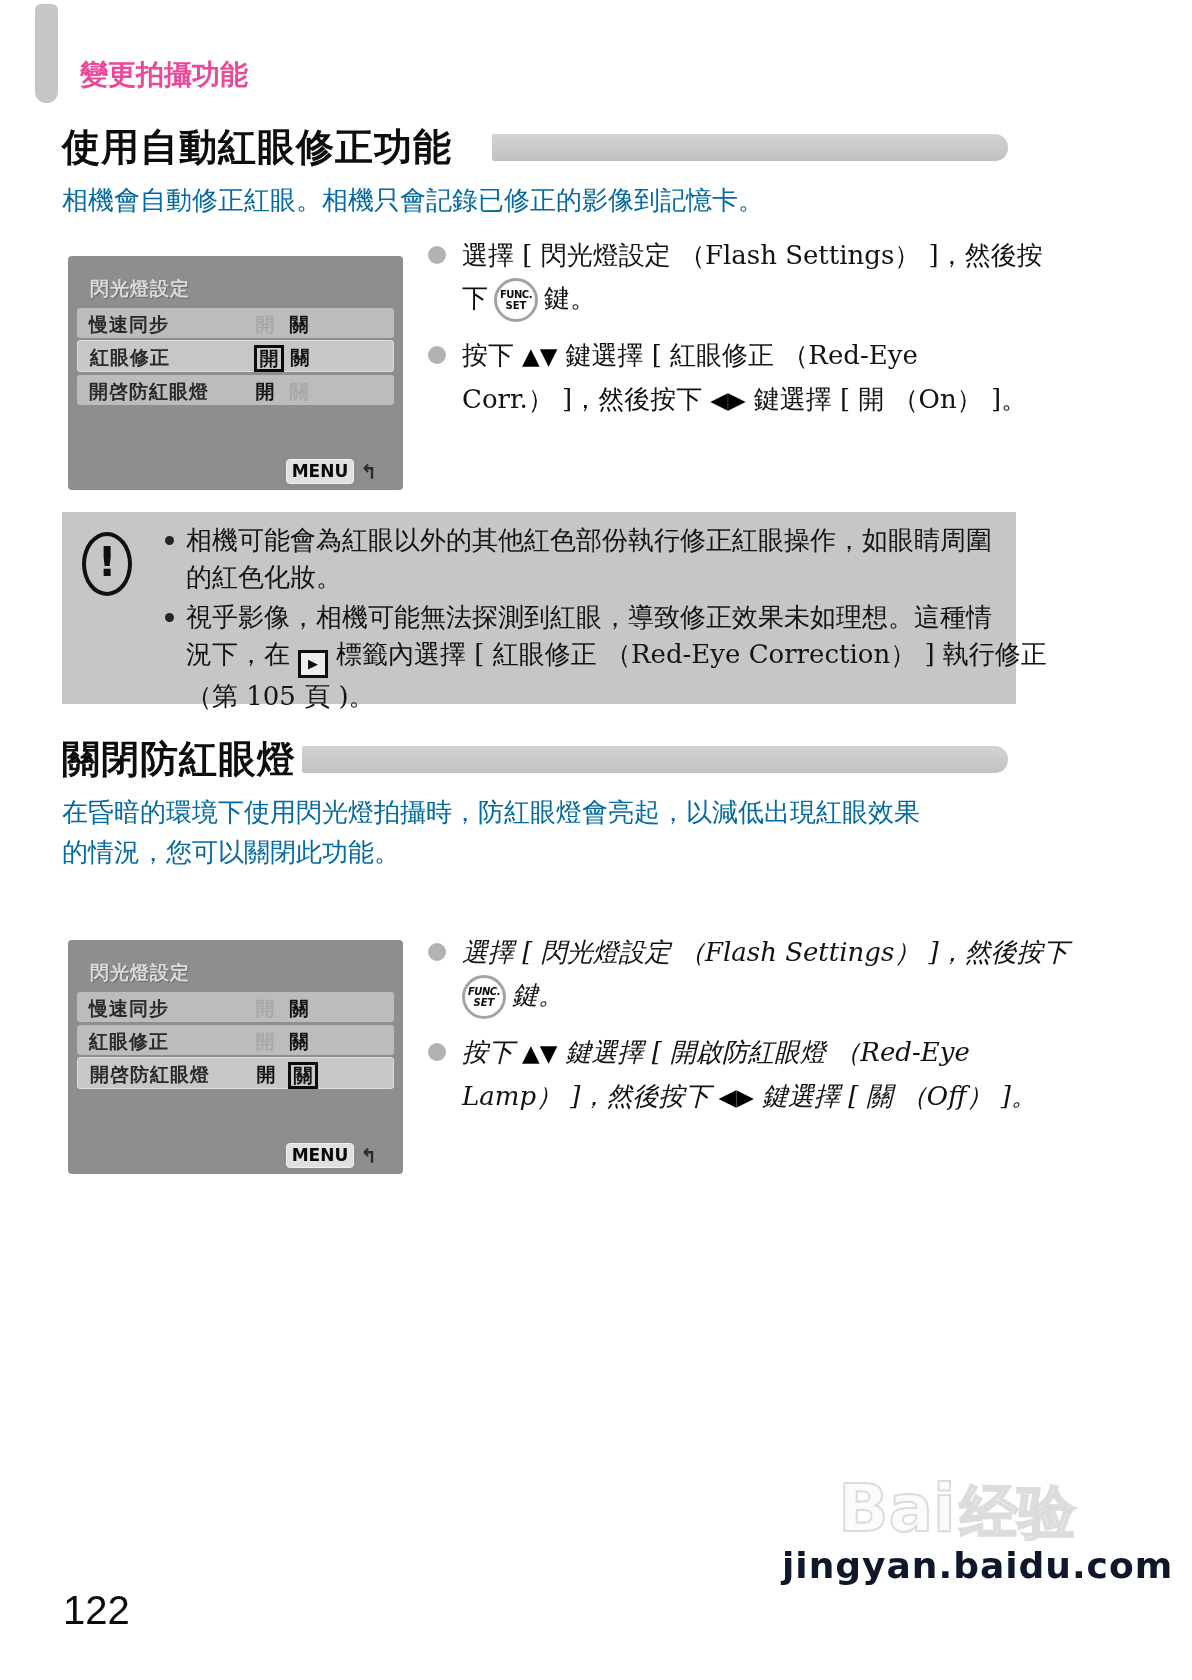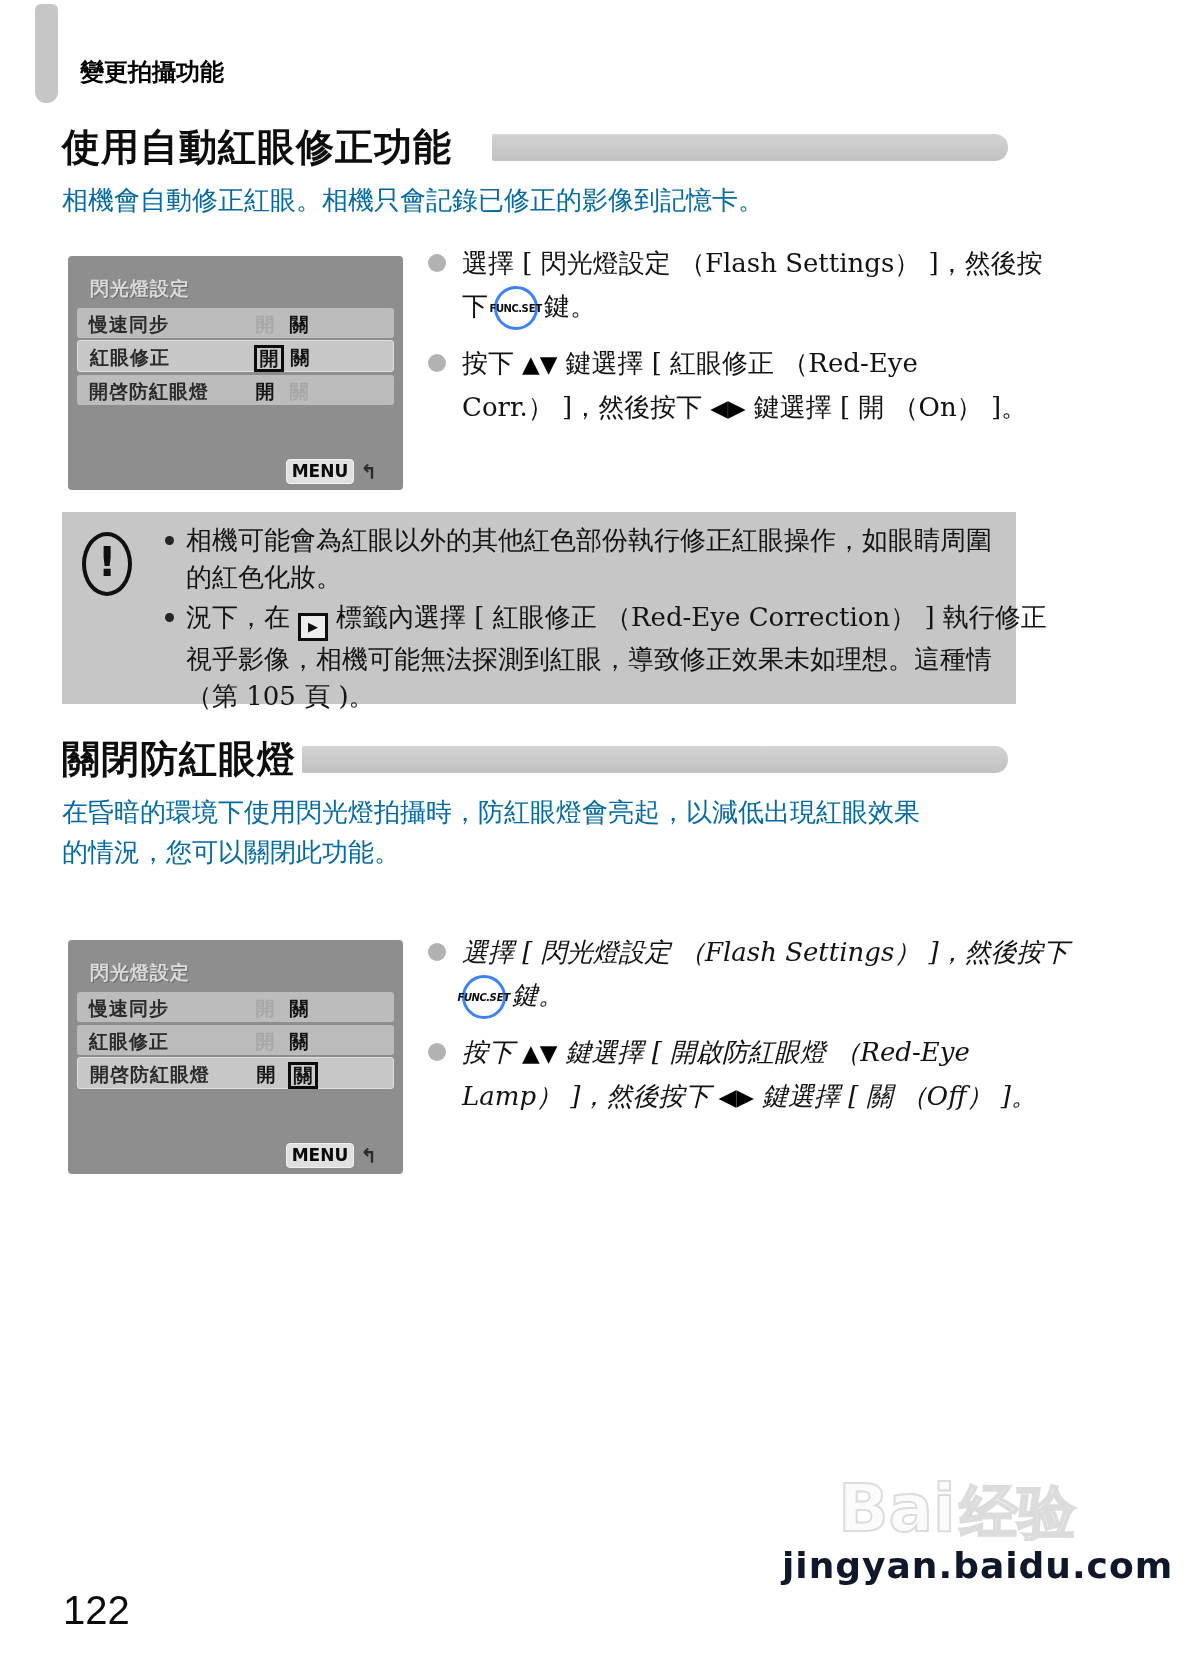--- a/index.html
+++ b/index.html
@@ -3,21 +3,21 @@
 <meta charset="utf-8">
 <style>
   html,body{margin:0;padding:0;background:#ffffff;}
   .page{position:relative;width:1192px;height:1680px;background:#ffffff;overflow:hidden;
         font-family:"DejaVu Serif","Liberation Serif",serif;color:#151515;}
 
   
   .header-tab{position:absolute;left:35px;top:4px;width:23px;height:99px;
               background:#c6c6c6;border-radius:6px 6px 11px 11px;}
   .header-title{position:absolute;left:80px;top:56px;font-family:Liberation Sans, sans-serif;
-                font-size:24px;font-weight:bold;color:#000000;}
+                font-size:28px;font-weight:bold;color:#ec4899;}
 
   
   .s-title{position:absolute;left:62px;font-family:"DejaVu Sans","Liberation Sans",sans-serif;
            font-size:38px;font-weight:bold;color:#0d0d0d;letter-spacing:1px;white-space:nowrap;}
   .hbar{position:absolute;height:27px;background:linear-gradient(180deg,#d3d3d3,#c1c1c1);
         border-radius:2px 13px 13px 2px;}
 
   .intro{position:absolute;left:62px;width:958px;font-size:26px;line-height:40px;color:#0369a1;}
   .nowrap{white-space:nowrap;}
 
@@ -38,22 +38,22 @@
   .menu-btn{background:#e0e0e0;border:1px solid #f1f1f1;border-radius:4px;color:#0a0a0a;
             font-size:17px;font-weight:bold;padding:0 5px;line-height:23px;}
   .menu-arrow{color:#2c2c2c;font-size:20px;font-weight:bold;}
 
   
   .steps{position:absolute;left:428px;width:600px;}
   .step{position:relative;padding-left:34px;margin-bottom:12px;font-size:26px;line-height:43px;color:#121212;}
   .step .dot{position:absolute;left:0;top:12px;width:18px;height:18px;border-radius:50%;background:#b2b2b2;}
   .line{white-space:nowrap;}
   .tri{font-family:"DejaVu Sans","Liberation Sans",sans-serif;font-size:23px;margin:0 8px;color:#000;}
-  .funcset{display:inline-flex;flex-direction:row;align-items:center;justify-content:center;
-           width:38px;height:38px;border:3px solid #3b82f6;border-radius:50%;background:#fff;
+  .funcset{display:inline-flex;flex-direction:column;align-items:center;justify-content:center;
+           width:38px;height:38px;border:3px solid #a3a3a3;border-radius:50%;background:#fff;
            vertical-align:middle;margin:0 6px;font-family:"DejaVu Sans","Liberation Sans",sans-serif;
            font-weight:bold;color:#0c0c0c;}
   .fs-top{font-size:10px;line-height:11px;letter-spacing:-0.5px;}
   .fs-bot{font-size:10px;line-height:11px;}
 
   
   .note{position:absolute;left:62px;top:512px;width:954px;height:192px;background:#c6c6c6;}
   .note-icon{position:absolute;left:20px;top:20px;width:42px;height:56px;border:4px solid #101010;
              border-radius:50%;text-align:center;font-family:"DejaVu Sans","Liberation Sans",sans-serif;
              font-size:40px;font-weight:bold;line-height:52px;color:#101010;}
@@ -115,21 +115,21 @@
         <span class="v v1 dark">開</span>
         <span class="v v2 faded">關</span>
       </div>
     </div>
     <div class="cam-menu">
       <span class="menu-btn">MENU</span>
       <span class="menu-arrow">↰</span>
     </div>
   </div>
 
-  <div class="steps" style="top:242px;">
+  <div class="steps" style="top:234px;">
     <div class="step">
       <span class="dot"></span>
       <div class="line">
         <span>選擇 [ 閃光燈設定 （Flash Settings） ]，然後按</span>
       </div>
       <div class="line">
         <span>下</span><span class="funcset">
             <span class="fs-top">FUNC.</span>
             <span class="fs-bot">SET</span>
           </span><span>鍵。</span>
@@ -151,24 +151,24 @@
       <span>!</span>
     </div>
     <div class="note-items">
       <div class="note-item">
         <span class="sdot"></span>
         <div class="line">相機可能會為紅眼以外的其他紅色部份執行修正紅眼操作，如眼睛周圍</div>
         <div class="line">的紅色化妝。</div>
       </div>
       <div class="note-item">
         <span class="sdot"></span>
+        <div class="line">視乎影像，相機可能無法探測到紅眼，導致修正效果未如理想。這種情</div>
         <div class="line">
           <span>況下，在</span><span class="play-icon"><span>▶</span></span><span>標籤內選擇 [ 紅眼修正 （Red-Eye Correction） ] 執行修正</span>
         </div>
-        <div class="line">視乎影像，相機可能無法探測到紅眼，導致修正效果未如理想。這種情</div>
         <div class="line">（第 105 頁 )。</div>
       </div>
     </div>
   </div>
 
   <div class="s-title" style="top:734px;">關閉防紅眼燈</div>
   <div class="hbar" style="left:302px;top:746px;width:706px;"></div>
   <div class="intro" style="top:792px;">
     <div class="line">在昏暗的環境下使用閃光燈拍攝時，防紅眼燈會亮起，以減低出現紅眼效果</div>
     <div class="line">的情況，您可以關閉此功能。</div>

